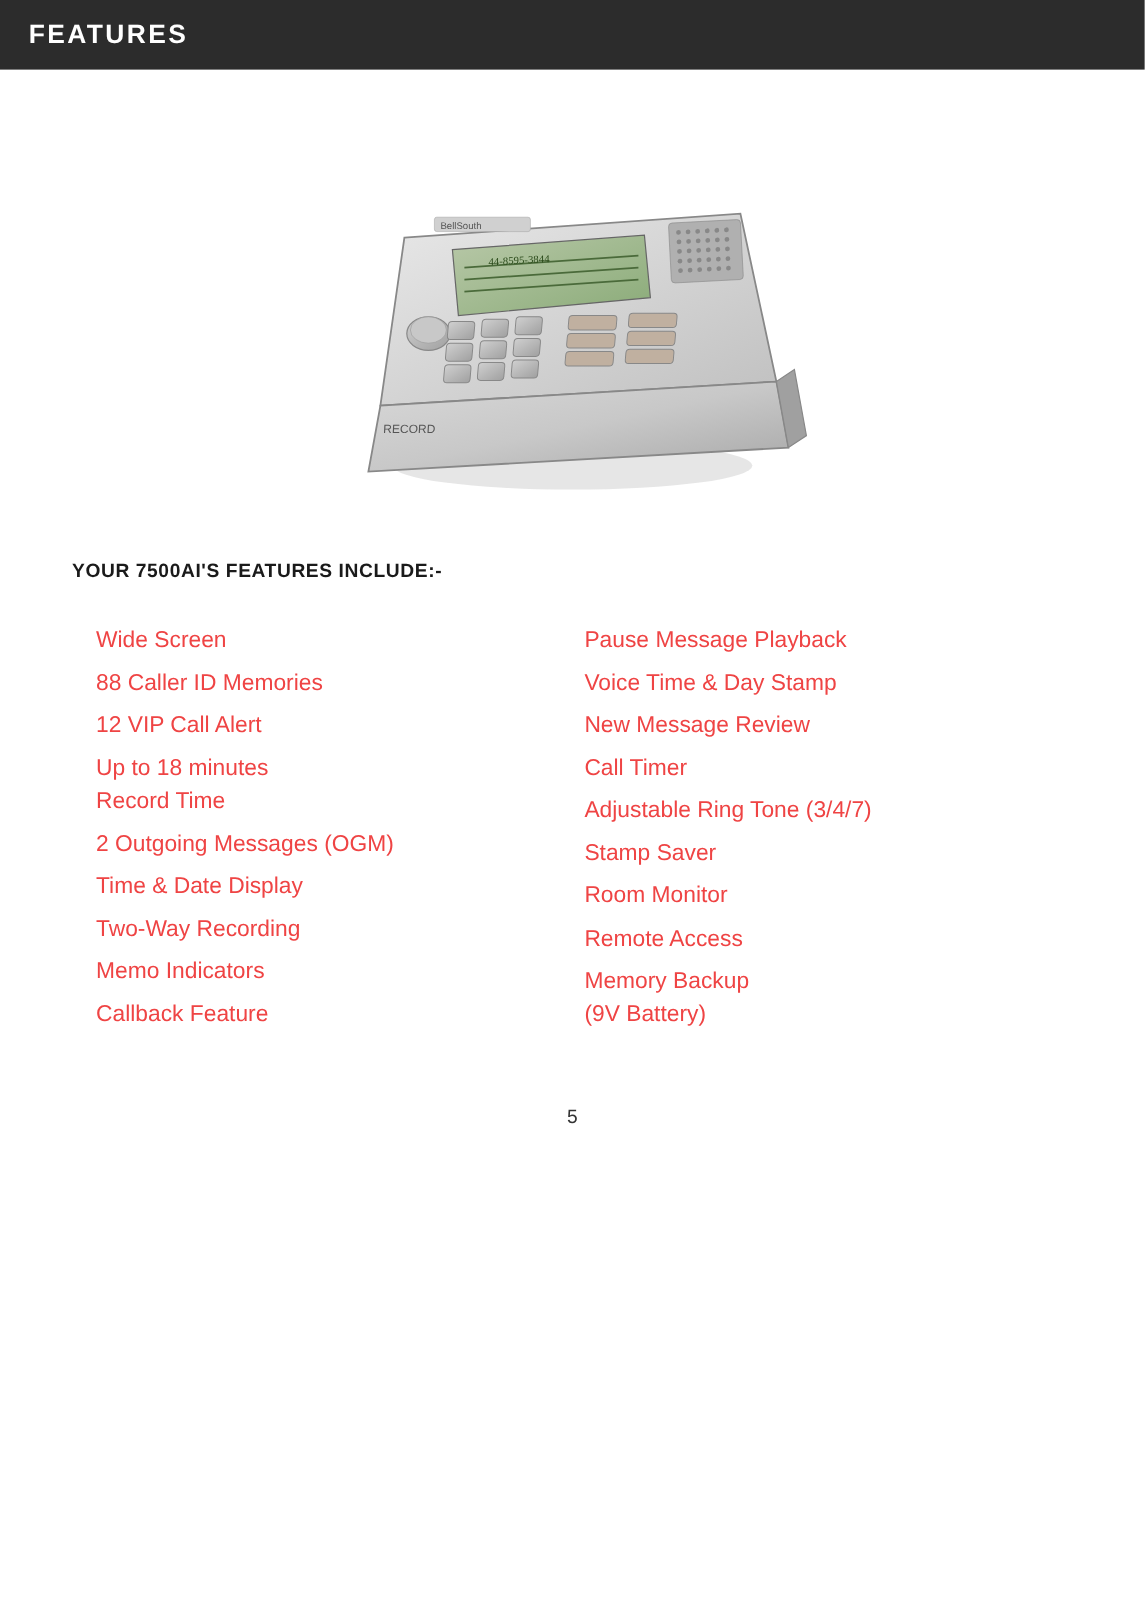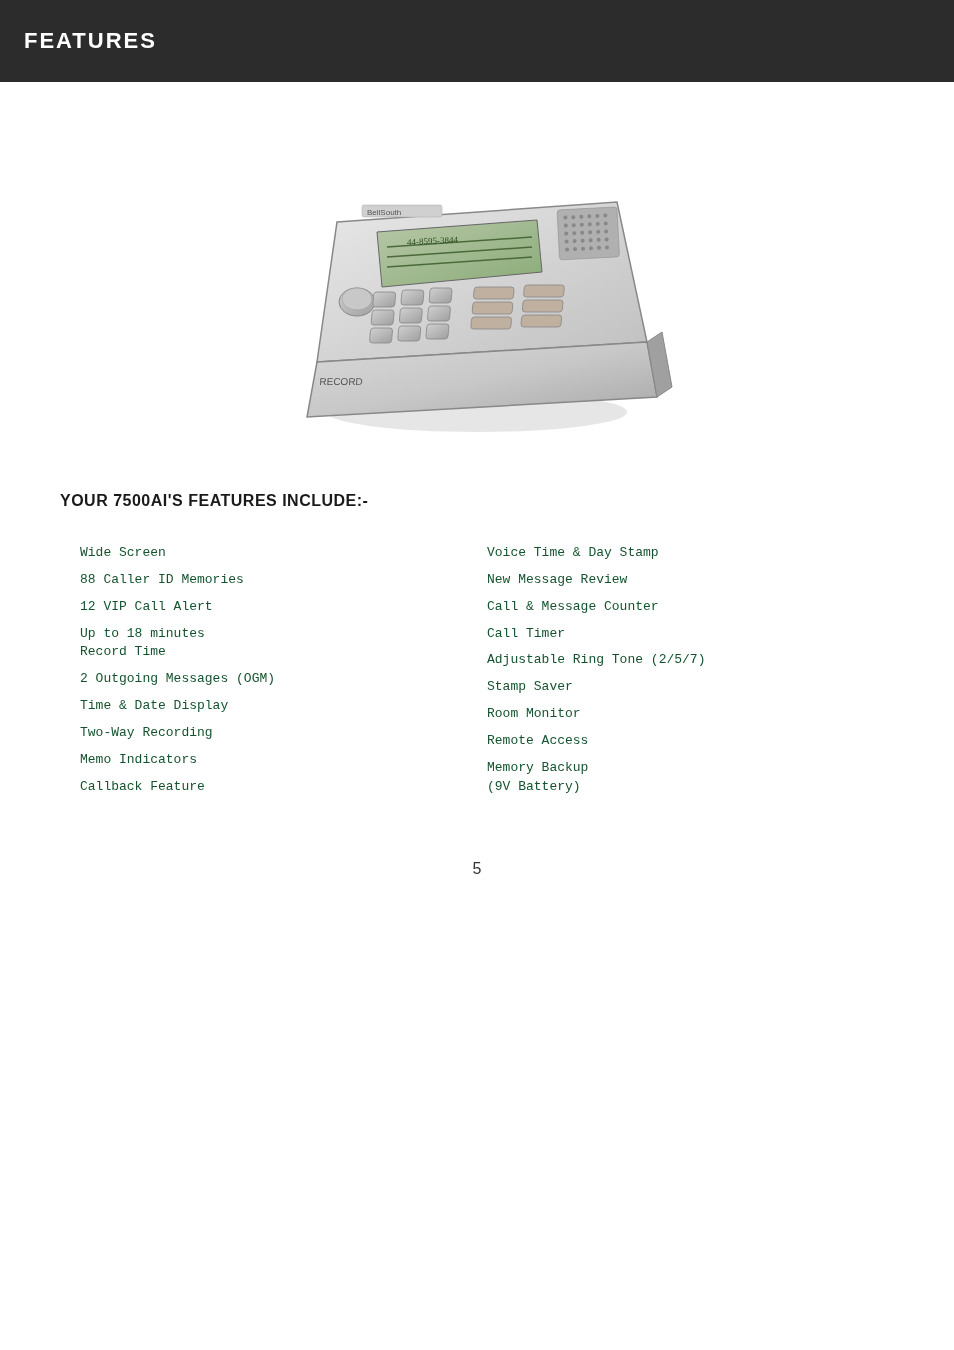--- a/index.html
+++ b/index.html
@@ -12,21 +12,21 @@
       width: 954px;
       min-height: 1350px;
       background: #ffffff;
       font-family: Georgia, 'Times New Roman', serif;
       color: #1a1a1a;
     }
 
     .header-bar {
       background: #2c2c2c;
       color: #ffffff;
-      padding: 28px 24px;
+      padding: 16px 24px;
       margin-bottom: 0;
     }
 
     .header-bar h1 {
       font-size: 22px;
       font-weight: bold;
       letter-spacing: 2px;
       font-family: Arial, sans-serif;
     }
 
@@ -71,25 +71,25 @@
       margin-left: 20px;
     }
 
     .features-column {
       display: flex;
       flex-direction: column;
       gap: 0;
     }
 
     .feature-item {
-      font-size: 13px;
+      font-size: 19px;
       line-height: 1.45;
       padding: 4px 0;
-      font-family: Liberation Mono, monospace;
-      color: #14532d;
+      font-family: Liberation Sans, sans-serif;
+      color: #ef4444;
     }
 
     .page-number {
       text-align: center;
       font-size: 16px;
       margin-top: 60px;
       font-family: Arial, sans-serif;
       color: #333;
     }
   </style>
@@ -215,25 +215,25 @@
       <div class="feature-item">12 VIP Call Alert</div>
       <div class="feature-item">Up to 18 minutes<br>Record Time</div>
       <div class="feature-item">2 Outgoing Messages (OGM)</div>
       <div class="feature-item">Time &amp; Date Display</div>
       <div class="feature-item">Two-Way Recording</div>
       <div class="feature-item">Memo Indicators</div>
       <div class="feature-item">Callback Feature</div>
     </div>
 
     <div class="features-column">
+      <div class="feature-item">Pause Message Playback</div>
       <div class="feature-item">Voice Time &amp; Day Stamp</div>
       <div class="feature-item">New Message Review</div>
-      <div class="feature-item">Call &amp; Message Counter</div>
       <div class="feature-item">Call Timer</div>
-      <div class="feature-item">Adjustable Ring Tone (2/5/7)</div>
+      <div class="feature-item">Adjustable Ring Tone (3/4/7)</div>
       <div class="feature-item">Stamp Saver</div>
       <div class="feature-item">Room Monitor</div>
       <div class="feature-item">Remote Access</div>
       <div class="feature-item">Memory Backup<br>(9V Battery)</div>
     </div>
   </div>
 
   <div class="page-number">5</div>
 </div>
 

